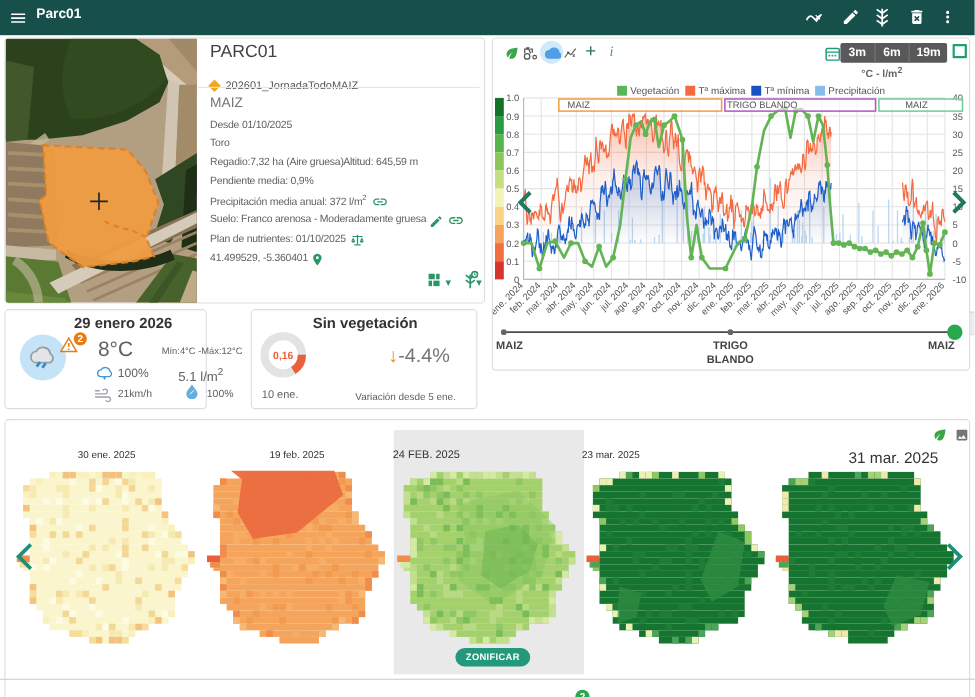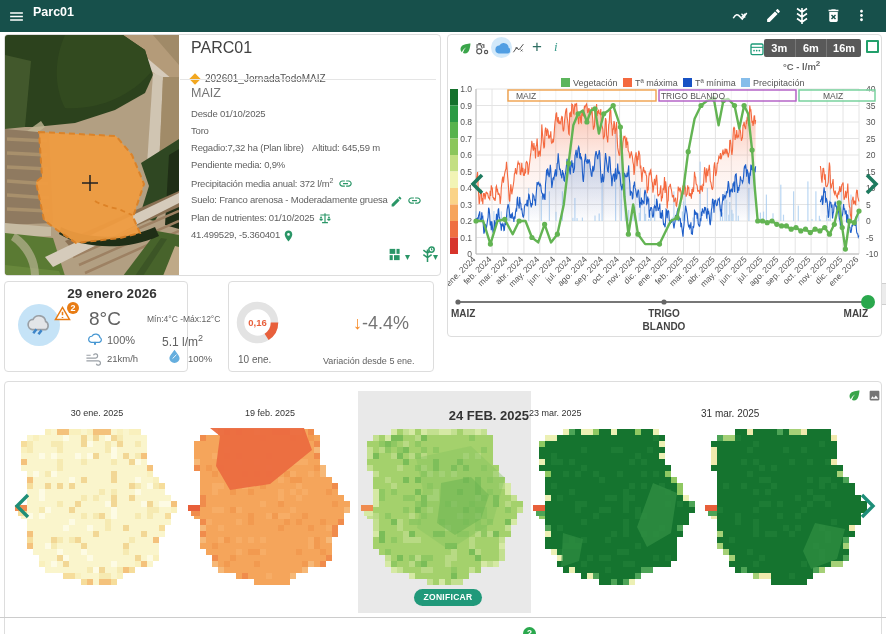--- a/index.html
+++ b/index.html
@@ -63,21 +63,21 @@
 <path d="M90 166c4 3 10 4 14 6 5 1 10 2 14 4l9 4" fill="none" stroke="#dd8226" stroke-width="1.8" stroke-dasharray="5 4"></path>
 <path d="M77 148h16M85 140v16" stroke="#222" stroke-width="1.5"></path>
 </svg>
     </div>
  <div class="abs" style="left:186px;top:4px;font-size:16px;color:#424242">PARC01</div>
  <div class="abs" style="left:186px;top:38px;font-size:10px;font-weight:normal;color:#555"><span style="display:inline-block;width:8px;height:8px;background:#f2a71f;transform:rotate(45deg);margin-right:6px;position:relative;top:1px"></span>202601_JornadaTodoMAIZ</div>
  <div class="abs" style="left:175px;top:44px;width:256px;border-bottom:1px solid #e5e5e5"></div>
  <div class="abs" style="left:186px;top:51px;font-size:12.5px;color:#757575">MAIZ</div>
  <div class="abs g il" style="left:186px;top:73px">Desde 01/10/2025</div>
  <div class="abs g il" style="left:186px;top:90px">Toro</div>
- <div class="abs g il" style="left:186px;top:107px">Regadio:7,32 ha (Plan libre)</div>
+ <div class="abs g il" style="left:186px;top:107px">Regadio:7,32 ha (Aire gruesa)</div>
  <div class="abs g il" style="left:307px;top:107px">Altitud: 645,59 m</div>
  <div class="abs g il" style="left:186px;top:124px">Pendiente media: 0,9%</div>
  <div class="abs g il" style="left:186px;top:142px">Precipitación media anual: 372 l/m<sup style="font-size:7px">2</sup></div>
  <div class="abs" style="left:333px;top:141px">
       <svg width="15" height="15" viewBox="0 0 24 24" fill="#2a9667">
         <path d="M3.9 12c0-1.71 1.39-3.1 3.1-3.1h4V7H7c-2.76 0-5 2.24-5 5s2.24 5 5 5h4v-1.9H7c-1.71 0-3.1-1.39-3.1-3.1zM8 13h8v-2H8v2zm9-6h-4v1.9h4c1.71 0 3.1 1.39 3.1 3.1s-1.39 3.1-3.1 3.1h-4V17h4c2.76 0 5-2.24 5-5s-2.24-5-5-5z"></path>
       </svg>
     </div>
  <div class="abs g il" style="left:186px;top:159px">Suelo: Franco arenosa - Moderadamente gruesa</div>
  <div class="abs" style="left:385px;top:160px">
@@ -144,20 +144,21 @@
       <path d="M2 7h13a3 3 0 1 0-3-4M2 11h17a3 3 0 1 1-3 4M2 3h6"></path>
     </svg>
  <div class="abs g" style="left:102px;top:71px;font-size:9.5px">21km/h</div>
  <svg class="abs" style="left:163px;top:67px" width="13" height="14" viewBox="0 0 20 22" fill="#65aede">
       <path d="M10 1C6 7 2 10.5 2 14.5A8 7.5 0 0 0 18 14.5C18 10.5 14 7 10 1z"></path>
       <path d="M7 15l6-6M7.6 9.7l.1.1M12.4 14.4l.1.1" stroke="#fff" stroke-width="1.4"></path>
     </svg>
  <div class="abs g" style="left:183px;top:71px;font-size:9.5px">100%</div>
 </div>
 <div class="card" style="left:228px;top:281px;width:206px;height:91px">
+ <div class="abs" style="left:0;top:4px;width:206px;text-align:center;font-size:13.5px;font-weight:bold;color:#333">Sin vegetación</div>
  <svg class="abs" style="left:7px;top:19px" width="43" height="43" viewBox="-21.5 -21.5 43 43">
   <circle r="17" fill="none" stroke="#e3e3e3" stroke-width="7.5"></circle>
   <path d="M 17.00 0.00 A 17 17 0 0 1 9.11 14.35" fill="none" stroke="#e8603c" stroke-width="7.5"></path>
   <text x="0" y="3.5" text-anchor="middle" font-size="9.5" font-weight="bold" fill="#e8603c" font-family="Liberation Sans,sans-serif">0,16</text>
  </svg>
  <div class="abs g" style="left:9px;top:72px;font-size:10px">10 ene.</div>
  <div class="abs" style="left:124px;top:31px;font-size:18px;color:#757575"><span style="color:#f6861f">↓</span>-4.4%</div>
  <div class="abs g" style="left:94px;top:74px;font-size:9px">Variación desde 5 ene.</div>
 </div>
 <div class="abs" style="left:877px;top:283px;width:9px;height:22px;background:#ececec;border:1px solid #cfcfcf;border-right:none;border-radius:3px 0 0 3px"></div>
@@ -181,21 +182,21 @@
  <div class="abs" style="left:84px;top:2px;font-size:17px;color:#2e6e62">+</div>
  <div class="abs" style="left:106px;top:4px;font-size:13px;font-style:italic;color:#3a9c8c;font-family:'Liberation Serif',serif">i</div>
  <svg class="abs" style="left:301px;top:6px" width="16" height="16" viewBox="0 0 24 24" fill="none" stroke="#1d9a78" stroke-width="2">
       <rect x="3" y="4.5" width="18" height="16" rx="2"></rect>
       <path d="M3 9.5h18" stroke-width="1.6"></path>
       <path d="M7.5 14.5h.1M11.5 14.5h.1M15.5 14.5h.1" stroke-width="2.4" stroke-linecap="round"></path>
     </svg>
  <div class="abs" style="left:316px;top:4px;width:97px;height:18px;background:#595959;border-radius:2px;display:flex;color:#fff;font-size:11px;font-weight:bold">
   <div style="flex:1;text-align:center;line-height:18px;border-right:1px solid #777">3m</div>
   <div style="flex:1;text-align:center;line-height:18px;border-right:1px solid #777">6m</div>
-  <div style="flex:1.1;text-align:center;line-height:18px">16m</div>
+  <div style="flex:1.1;text-align:center;line-height:18px">19m</div>
     </div>
  <div class="abs" style="left:418px;top:5px;width:13px;height:13px;border:2px solid #22a06b;border-radius:1px"></div>
  <div class="abs" style="left:335px;top:24px;width:96px;font-size:9.5px;font-weight:bold;color:#666">°C - l/m<sup style="font-size:8px">2</sup></div>
  <svg class="abs" style="left:0px;top:38px" width="433" height="264" viewBox="447 72 433 264">
   <defs>
    <linearGradient id="og" x1="0" y1="88" x2="0" y2="220" gradientUnits="userSpaceOnUse">
      <stop offset="0" stop-color="#f4693f" stop-opacity="0.5"></stop>
           <stop offset="0.55" stop-color="#f4693f" stop-opacity="0.1"></stop>
           <stop offset="1" stop-color="#f4693f" stop-opacity="0"></stop>
    </linearGradient>
@@ -841,21 +842,21 @@
       <rect x="132" y="138" width="6" height="6" fill="#f08c4c"></rect>
       <rect x="30" y="144" width="6" height="6" fill="#f6b877"></rect>
       <rect x="114" y="144" width="6" height="6" fill="#f6b877"></rect>
       <rect x="54" y="150" width="6" height="6" fill="#f08c4c"></rect>
       <rect x="78" y="150" width="6" height="6" fill="#f7ad66"></rect>
       <rect x="102" y="150" width="6" height="6" fill="#f6b877"></rect>
       <rect x="0" y="82" width="12" height="6" fill="#e85f3a"></rect>
       <rect x="3" y="88" width="9" height="5" fill="#f08c4c"></rect>
       <path d="M22 5h94l8 22-42 34-40 6-14-24 4-30z" fill="#eb6c40" opacity="0.95"></path>
     </svg>
-    <div class="abs" style="left:352px;top:26px;width:172px;text-align:right;font-size:13px;font-weight:bold;color:#333">24 FEB. 2025</div>
+    <div class="abs" style="left:352px;top:26px;width:172px;text-align:left;font-size:10px;font-weight:normal;color:#333">24 FEB. 2025</div>
     <svg class="abs" style="left:356px;top:41px" width="164" height="166" viewBox="0 0 164 166">
       <g fill="#a4d16c">
         <rect x="30" y="6" width="96" height="6"></rect>
         <rect x="12" y="12" width="120" height="6"></rect>
         <rect x="6" y="18" width="126" height="6"></rect>
         <rect x="6" y="24" width="126" height="6"></rect>
         <rect x="6" y="30" width="126" height="6"></rect>
         <rect x="6" y="36" width="126" height="6"></rect>
         <rect x="6" y="42" width="132" height="6"></rect>
         <rect x="12" y="48" width="126" height="6"></rect>
@@ -1213,21 +1214,21 @@
       <rect x="60" y="150" width="6" height="6" fill="#4da457"></rect>
       <rect x="102" y="150" width="6" height="6" fill="#4da457"></rect>
       <rect x="78" y="156" width="6" height="6" fill="#4da457"></rect>
       <rect x="90" y="156" width="6" height="6" fill="#4da457"></rect>
       <rect x="96" y="156" width="6" height="6" fill="#ecf0b4"></rect>
       <rect x="0" y="82" width="12" height="6" fill="#e85f3a"></rect>
       <rect x="3" y="88" width="9" height="5" fill="#4da457"></rect>
       <path d="M120 60l24 10-6 40-24 14-10-20z" fill="#2f8d42" opacity="0.8"></path>
       <path d="M30 110l20 6-4 22-18 6z" fill="#2f8d42" opacity="0.7"></path>
     </svg>
-    <div class="abs" style="left:696px;top:26px;width:172px;text-align:left;font-size:10px;color:#333">31 mar. 2025</div>
+    <div class="abs" style="left:676px;top:26px;width:172px;text-align:right;font-size:14px;color:#333">31 mar. 2025</div>
     <svg class="abs" style="left:700px;top:41px" width="164" height="166" viewBox="0 0 164 166">
       <g fill="#15742f">
         <rect x="30" y="6" width="96" height="6"></rect>
         <rect x="12" y="12" width="120" height="6"></rect>
         <rect x="6" y="18" width="126" height="6"></rect>
         <rect x="6" y="24" width="126" height="6"></rect>
         <rect x="6" y="30" width="126" height="6"></rect>
         <rect x="6" y="36" width="126" height="6"></rect>
         <rect x="6" y="42" width="132" height="6"></rect>
         <rect x="12" y="48" width="126" height="6"></rect>

